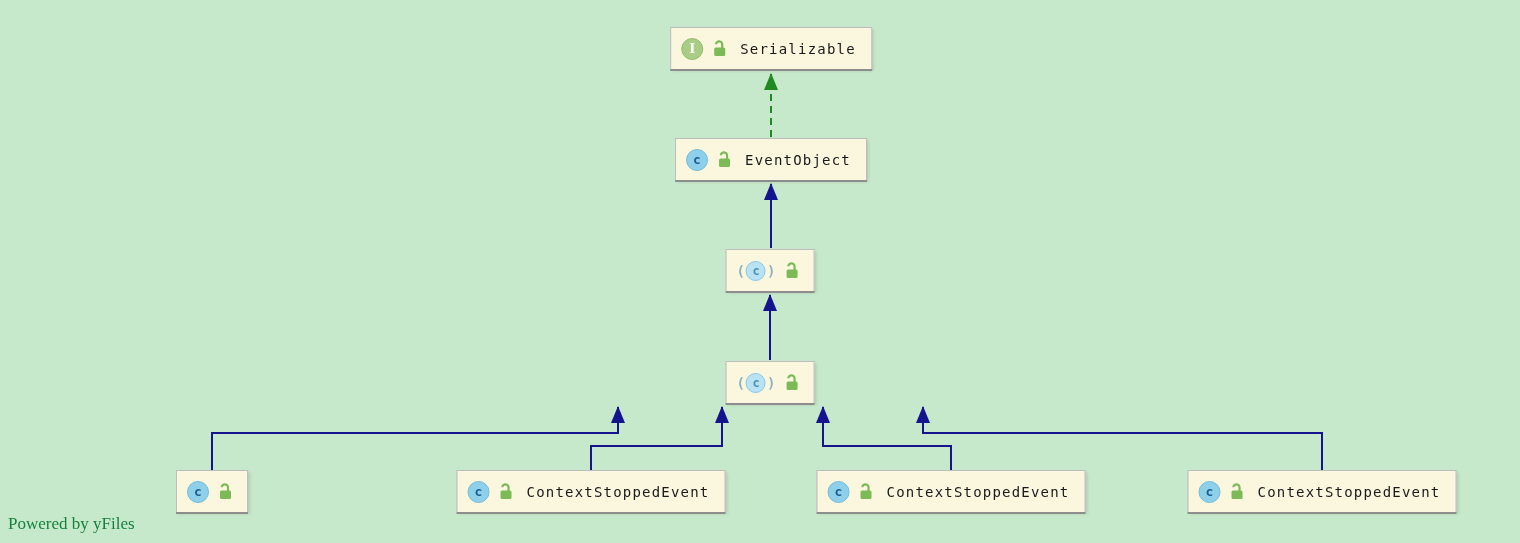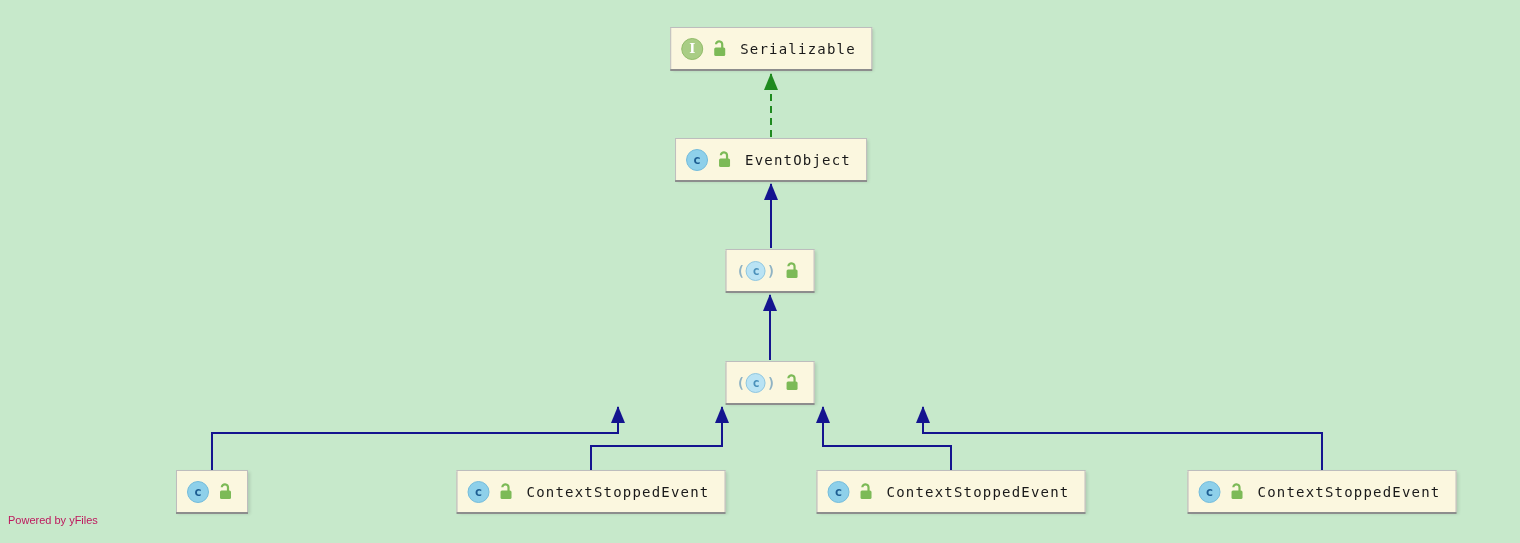--- a/index.html
+++ b/index.html
@@ -42,23 +42,23 @@
   }
   .circle.class{background:#8ed0ea;color:#1d5d92;border:1px solid #74bcdc;}
   .circle.abstract{background:#b9e3f4;color:#4a90ba;border:1px solid #8ec6e0;width:18px;height:18px;font-size:12px;}
   .circle.interface{background:#a9cd85;color:#ffffff;border:1px solid #92bc69;font-family:"DejaVu Serif",serif;}
   .abstract-wrap{display:flex;align-items:center;gap:1px;flex:0 0 auto;}
   .paren{color:#8fb3c4;font-size:14px;font-weight:bold;line-height:1;}
   svg.lock{flex:0 0 auto;margin-left:2px;}
   .watermark{
     position:absolute;
     left:8px;top:514px;
-    font-family:Liberation Sans, sans-serif;
-    font-size:11px;
-    color:#be185d;
+    font-family:Liberation Serif, serif;
+    font-size:17px;
+    color:#15803d;
   }
 </style>
 </head>
 <body>
 
 <div class="canvas">
 
   <svg class="edges" viewBox="0 0 1520 543" xmlns="http://www.w3.org/2000/svg">
     <defs>
       <marker id="arrow-navy" markerUnits="userSpaceOnUse" markerWidth="18" markerHeight="16" refX="16" refY="7" orient="auto">

